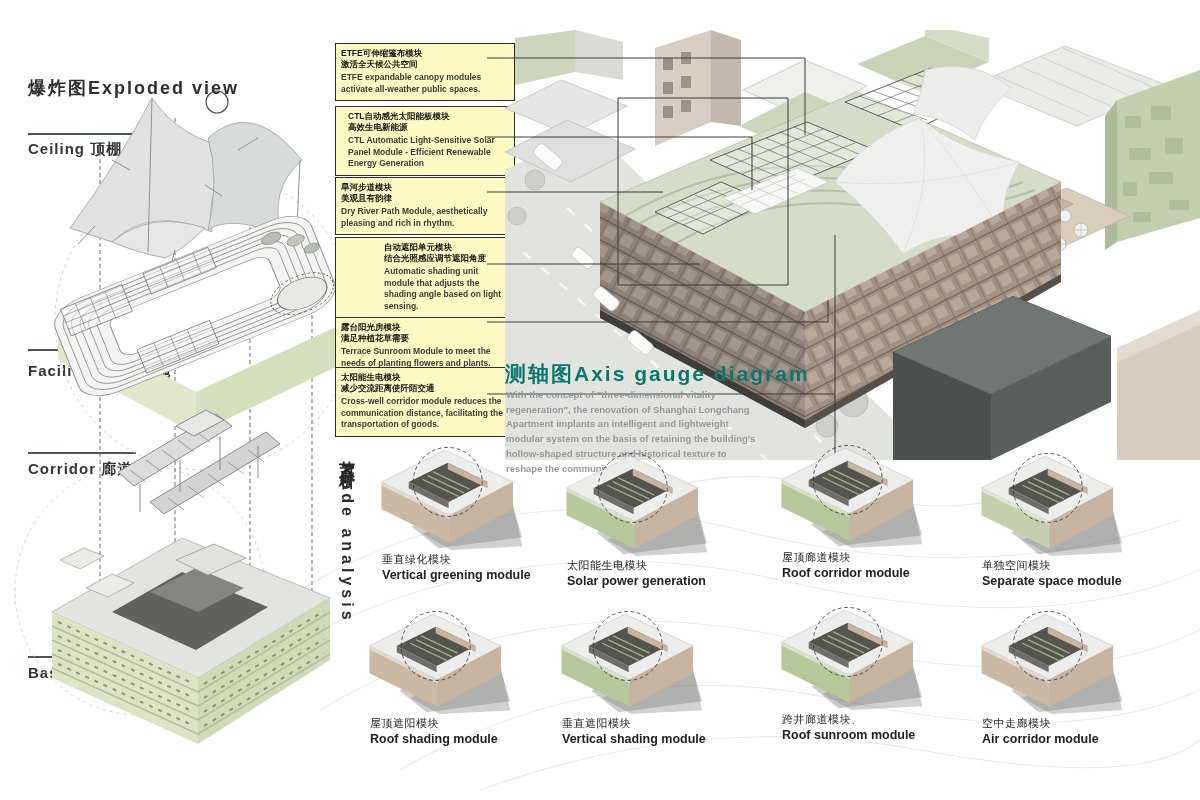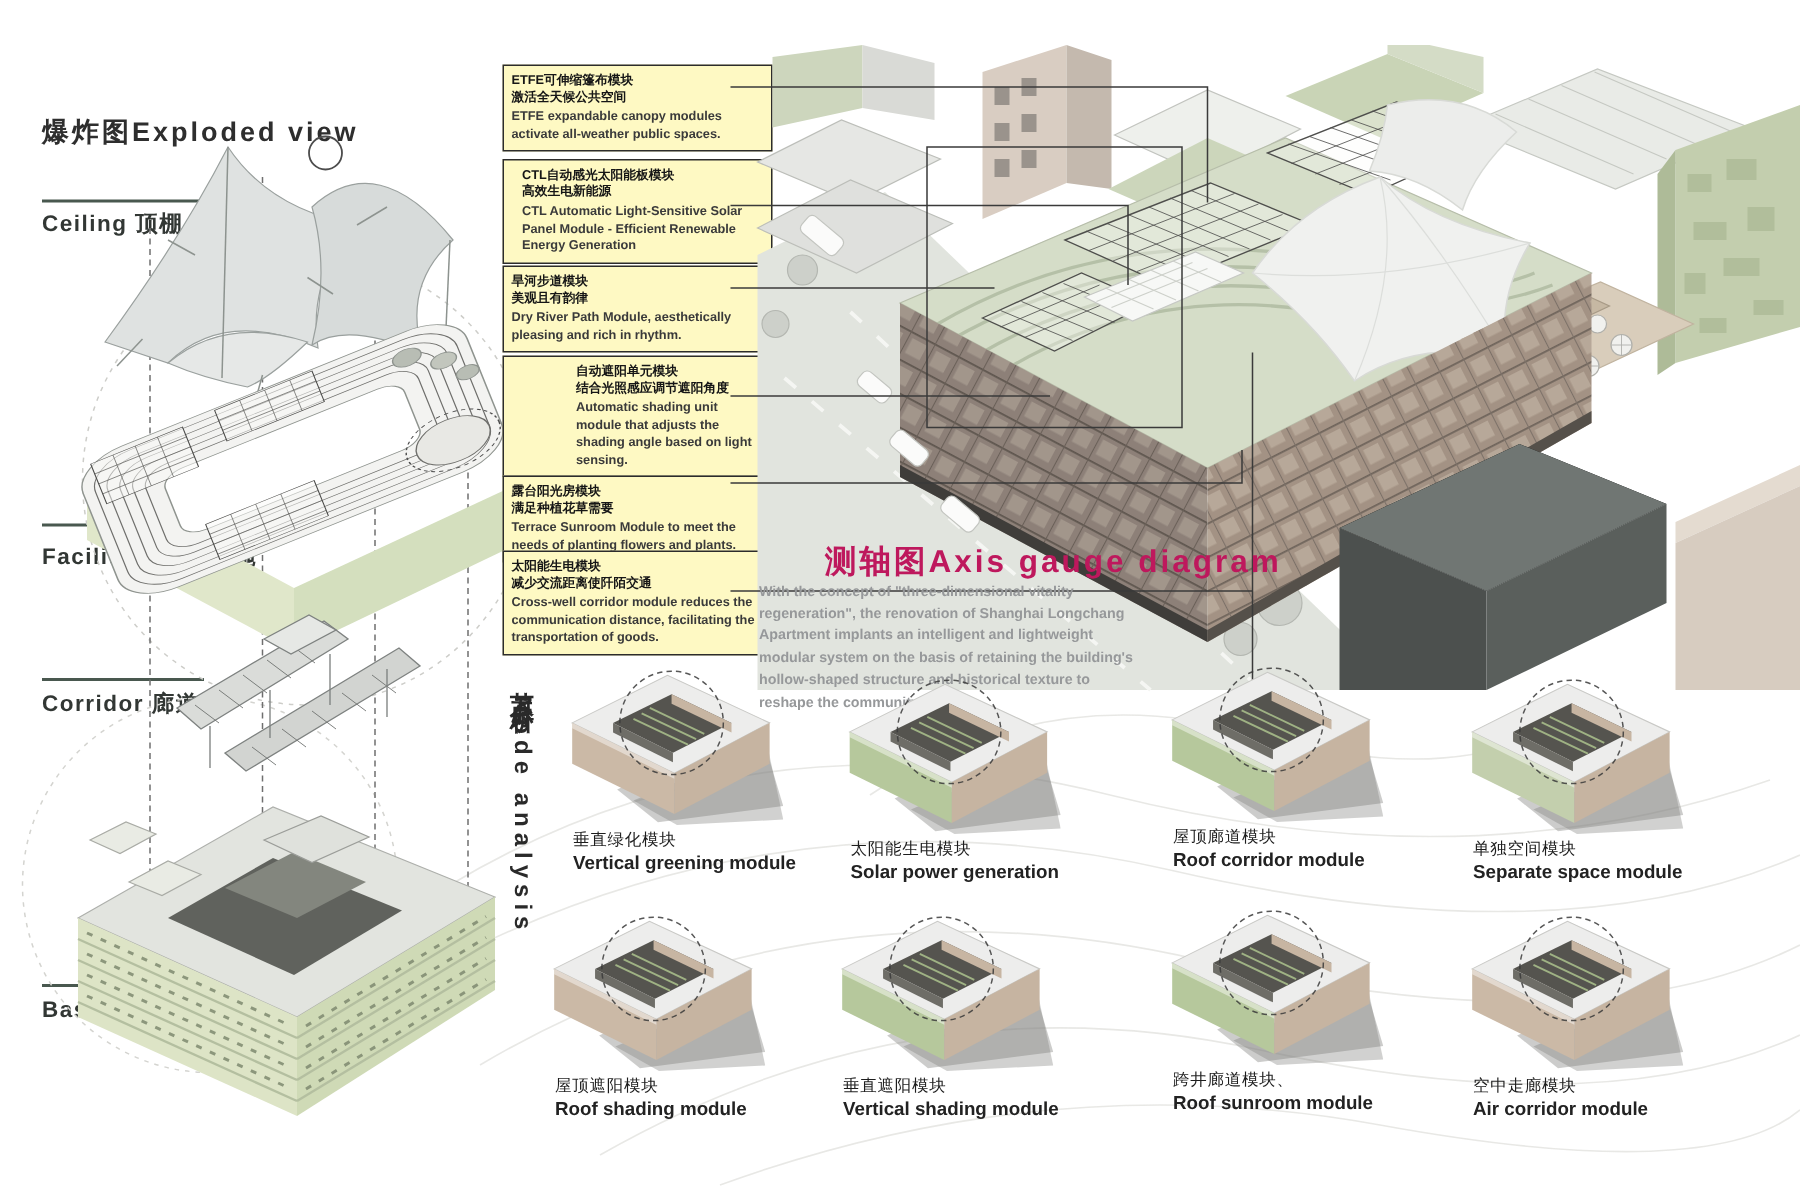--- a/index.html
+++ b/index.html
@@ -19,21 +19,21 @@
   }
   .layer-line{height:2px;background:#49584f;}
   
   .ann{
     position:absolute;left:335px;width:180px;box-sizing:border-box;
     background:#fef9c3;border:1.2px solid #2c2c2c;padding:4px 5px 5px 5px;
   }
   .ann .zh{font-size:8.5px;font-weight:bold;line-height:1.32;color:#161616;}
   .ann .en{font-size:8.5px;font-weight:bold;line-height:1.34;color:#3a3a3a;margin-top:2px;}
   
-  .axis-title{font-size:21px;font-weight:bold;letter-spacing:2px;color:#be185d;padding-left:45px;}
+  .axis-title{font-size:21px;font-weight:bold;letter-spacing:2px;color:#0f766e;}
   .axis-desc{
     width:250px;font-size:9.5px;font-weight:bold;line-height:1.55;color:#96989a;
   }
   
   .v-title{
     writing-mode:vertical-rl;text-orientation:mixed;
     font-size:16px;font-weight:bold;letter-spacing:4px;color:#2a2a2a;
     height:210px;
   }
   

